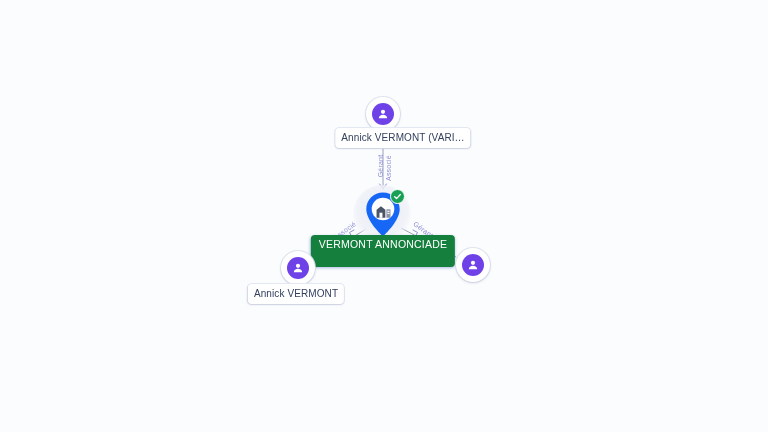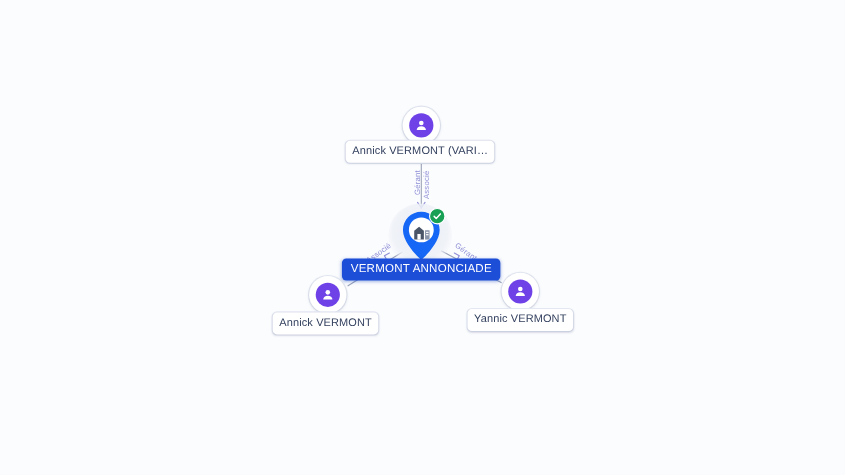--- a/index.html
+++ b/index.html
@@ -116,25 +116,25 @@
     background: #ffffff;
     color: #33405e;
     font-size: 10px;
     line-height: 13px;
     padding: 3px 6px 4px 6px;
     border-radius: 4px;
     box-shadow: 0 1px 2px rgba(45,60,105,0.14), 0 0 0 1px rgba(228,232,242,0.95);
     letter-spacing: 0.1px;
   }
   .node-label.primary {
-    background: #1d4ed8;
+    background: #15803d;
     color: #ffffff;
     font-size: 10.5px;
     font-weight: 400;
-    padding: 3px 8px 4px 8px;
+    padding: 3px 8px 16px 8px;
     border-radius: 4px;
     box-shadow: 0 1px 3px rgba(20,70,180,0.35);
     letter-spacing: 0.2px;
   }
 
   
   .edge-label {
     position: absolute;
     font-size: 7px;
     line-height: 8px;
@@ -181,21 +181,21 @@
   <div class="node" style="left:383px; top:114px;">
     <div class="person-avatar">
       <span class="disc">
         <svg width="14" height="14" viewBox="0 0 24 24" fill="#ffffff">
           <circle cx="12" cy="8.2" r="3.6"></circle>
           <path d="M4.8 19.2c0-3.8 3.3-5.9 7.2-5.9s7.2 2.1 7.2 5.9z"></path>
         </svg>
       </span>
     </div>
   </div>
-  <div class="node-label" style="left:382px; top:128px;">Annick VERMONT (VARI…</div>
+  <div class="node-label" style="left:403px; top:128px;">Annick VERMONT (VARI…</div>
 
   <div class="node" style="left:383px; top:215px;">
     <div class="company-pin">
       <div class="pin-halo"></div>
 
       <svg class="pin-shape" width="52" height="56" viewBox="0 0 52 56">
         <path d="M26 5.5c-9.2 0-16.7 7.4-16.7 16.6 0 11.3 13.6 24.4 15.5 26.1a1.8 1.8 0 0 0 2.4 0c1.9-1.7 15.5-14.8 15.5-26.1C42.7 12.9 35.2 5.5 26 5.5z" fill="#1667f5"></path>
         <circle cx="26" cy="22" r="11.3" fill="#ffffff"></circle>
       </svg>
 
@@ -233,15 +233,14 @@
   <div class="node" style="left:473px; top:265px;">
     <div class="person-avatar">
       <span class="disc">
         <svg width="14" height="14" viewBox="0 0 24 24" fill="#ffffff">
           <circle cx="12" cy="8.2" r="3.6"></circle>
           <path d="M4.8 19.2c0-3.8 3.3-5.9 7.2-5.9s7.2 2.1 7.2 5.9z"></path>
         </svg>
       </span>
     </div>
   </div>
-  <div class="node-label" style="left:473px; top:281px;">Yannic VERMONT</div>
 
 </div>
 
 </body></html>

